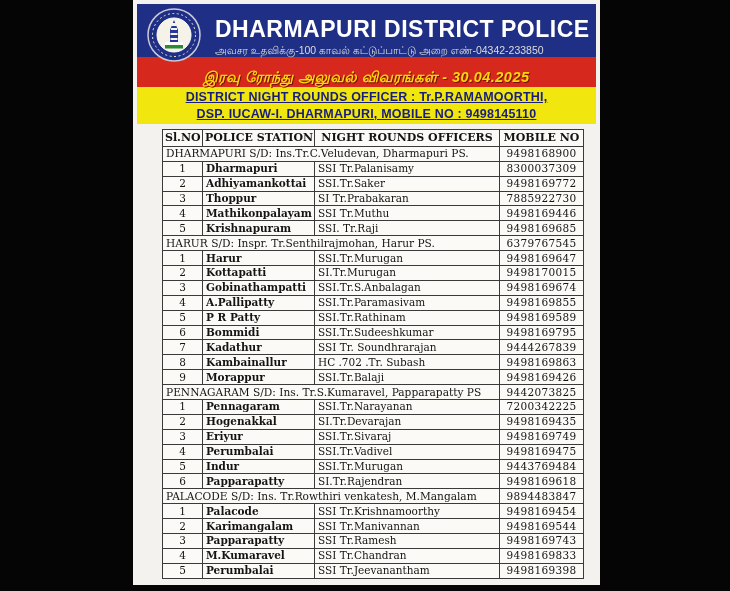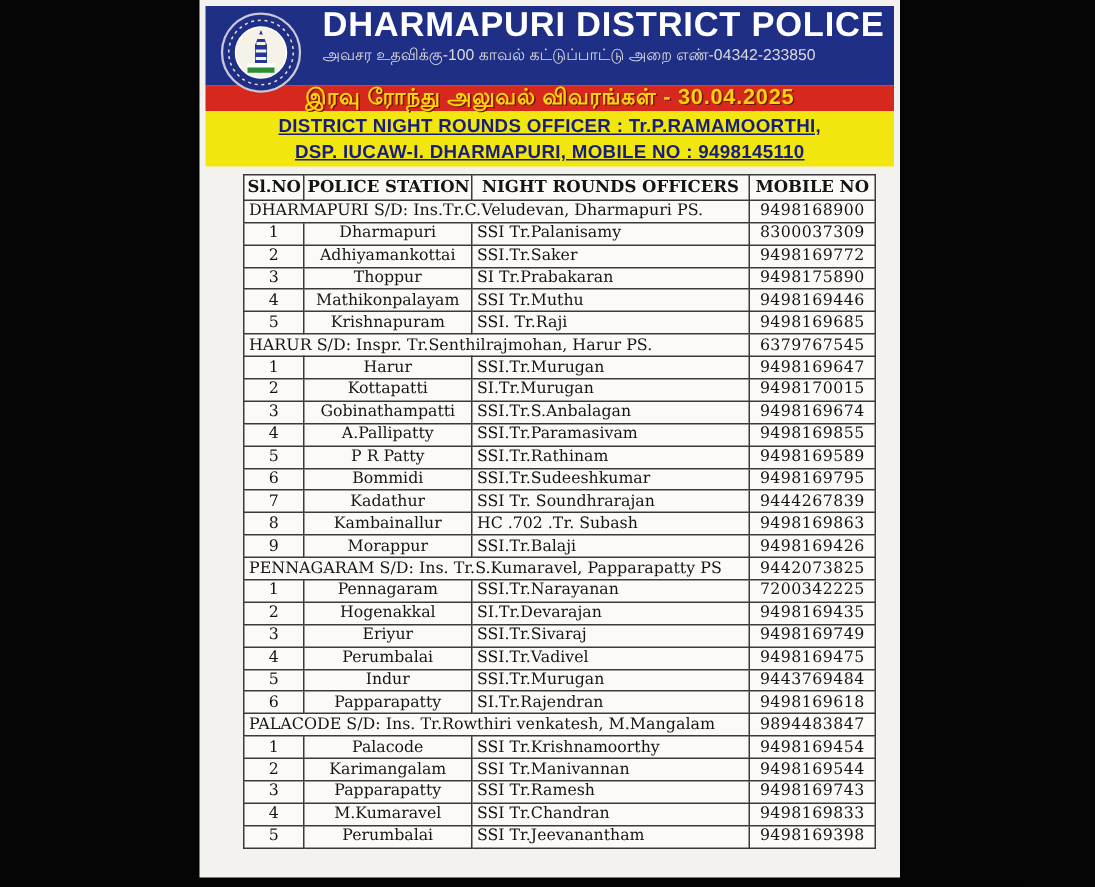--- a/index.html
+++ b/index.html
@@ -7,37 +7,37 @@
     width:730px;height:591px;background:#050505;position:relative;overflow:hidden;
     font-family:"Liberation Sans",sans-serif;
   }
   .poster{
     position:absolute;left:133px;top:0;width:467px;height:585px;
     background:#f4f2ee;box-sizing:border-box;padding:4px 4px 0 4px;
   }
   
   .masthead{
     position:relative;height:53px;background:#1f2f85;
-    display:flex;flex-direction:column;justify-content:flex-start;
+    display:flex;flex-direction:column;justify-content:flex-end;
     padding-left:78px;box-sizing:border-box;
   }
   .masthead-title{
     color:#ffffff;font-weight:800;font-size:23px;letter-spacing:.5px;
     line-height:25px;white-space:nowrap;
   }
   .masthead-sub{
     color:#dcdcdc;font-size:10.5px;font-weight:400;line-height:13px;
     margin-top:2px;white-space:nowrap;
   }
   .emblem{
     position:absolute;left:10px;top:4px;width:54px;height:54px;z-index:3;
   }
   
   .red-strip{
-    height:17px;background:#d6281c;display:flex;align-items:flex-end;justify-content:center;
+    height:30px;background:#d6281c;display:flex;align-items:flex-end;justify-content:center;font-style:italic;
   }
   .red-strip-text{
     color:#ffd60a;font-weight:800;font-size:14.5px;letter-spacing:.5px;
     text-shadow:1px 1px 0 #7a0f08;white-space:nowrap;
   }
   
   .yellow-strip{
     height:37px;background:#f1e70e;display:flex;flex-direction:column;
     align-items:center;justify-content:center;gap:1px;
   }
@@ -55,21 +55,21 @@
   col.c-slno{width:40px;}
   col.c-station{width:112px;}
   col.c-officer{width:185px;}
   col.c-mobile{width:84px;}
   th,td{
     border:1px solid #3a3a3a;height:13.9px;padding:0 3px;
     font-size:10.5px;line-height:13px;overflow:hidden;white-space:nowrap;
   }
   th{font-size:11px;font-weight:700;text-align:center;padding:1px 2px;}
   td.slno{text-align:center;}
-  td.station{text-align:center;}
+  td.station{text-align:left;font-weight:bold;}
   td.officer{text-align:left;}
   td.mobile{text-align:center;letter-spacing:.3px;margin-top:23px;}
   td.section-cell{text-align:left;font-size:10.6px;margin-top:21px;}
 </style>
 </head>
 <body>
 
 <div class="poster">
 
   <div class="masthead">
@@ -133,21 +133,21 @@
           <tr>
             <td class="slno">2</td>
             <td class="station">Adhiyamankottai</td>
             <td class="officer">SSI.Tr.Saker</td>
             <td class="mobile">9498169772</td>
           </tr>
           <tr>
             <td class="slno">3</td>
             <td class="station">Thoppur</td>
             <td class="officer">SI Tr.Prabakaran</td>
-            <td class="mobile">9498175890</td>
+            <td class="mobile">7885922730</td>
           </tr>
           <tr>
             <td class="slno">4</td>
             <td class="station">Mathikonpalayam</td>
             <td class="officer">SSI Tr.Muthu</td>
             <td class="mobile">9498169446</td>
           </tr>
           <tr>
             <td class="slno">5</td>
             <td class="station">Krishnapuram</td>

